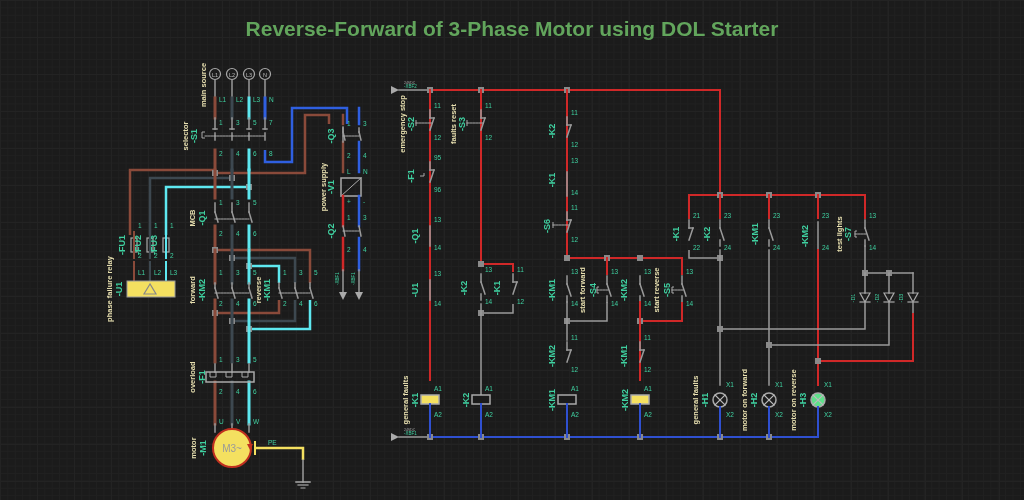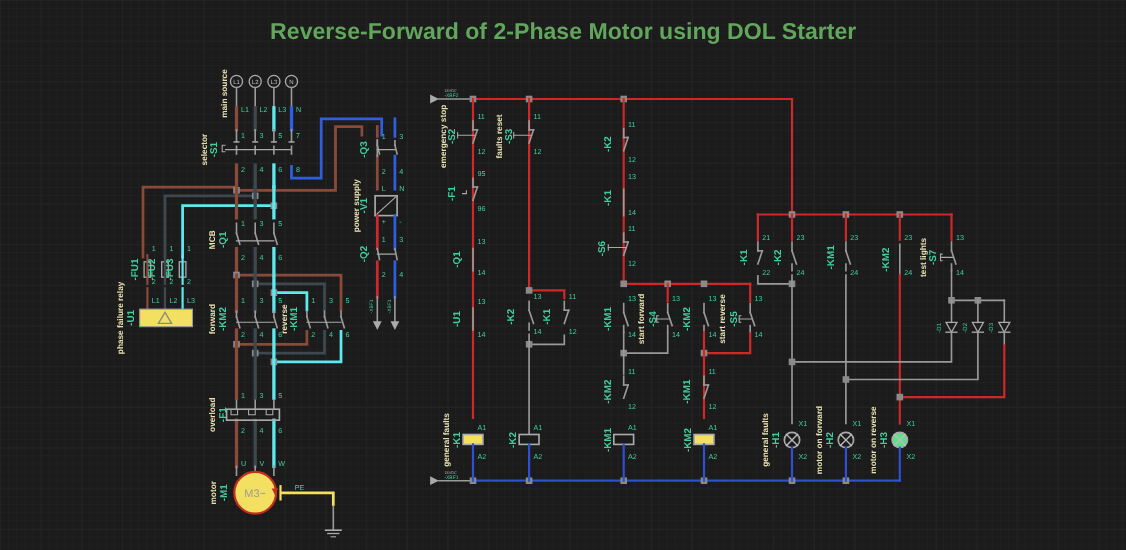--- a/index.html
+++ b/index.html
@@ -13,21 +13,21 @@
       linear-gradient(90deg,#202020 1px,transparent 1px);
     background-size:37px 37px,37px 37px,7.4px 7.4px,7.4px 7.4px;}
   .title{position:absolute;left:0;top:17px;width:1024px;text-align:center;color:#62a55c;font-weight:bold;font-size:21px;}
   svg{position:absolute;left:0;top:0;}
   .t{font-family:"Liberation Sans",sans-serif;}
 </style>
 </head>
 <body>
 
 <div class="grid"></div>
-<div class="title">Reverse-Forward of 2-Phase Motor using DOL Starter</div>
+<div class="title">Reverse-Forward of 3-Phase Motor using DOL Starter</div>
 
 <svg id="sch" width="1024" height="500" viewBox="0 0 1024 500" xmlns="http://www.w3.org/2000/svg">
     <circle cx="215" cy="74" r="5.5" fill="none" stroke="#aaa" stroke-width="1.2"></circle>
     <text x="215" y="76.5" fill="#bbb" font-size="5.5" class="t" font-weight="normal" text-anchor="middle">L1</text>
     <circle cx="232" cy="74" r="5.5" fill="none" stroke="#aaa" stroke-width="1.2"></circle>
     <text x="232" y="76.5" fill="#bbb" font-size="5.5" class="t" font-weight="normal" text-anchor="middle">L2</text>
     <circle cx="249" cy="74" r="5.5" fill="none" stroke="#aaa" stroke-width="1.2"></circle>
     <text x="249" y="76.5" fill="#bbb" font-size="5.5" class="t" font-weight="normal" text-anchor="middle">L3</text>
     <circle cx="265" cy="74" r="5.5" fill="none" stroke="#aaa" stroke-width="1.2"></circle>
     <text x="265" y="76.5" fill="#bbb" font-size="5.5" class="t" font-weight="normal" text-anchor="middle">N</text>

